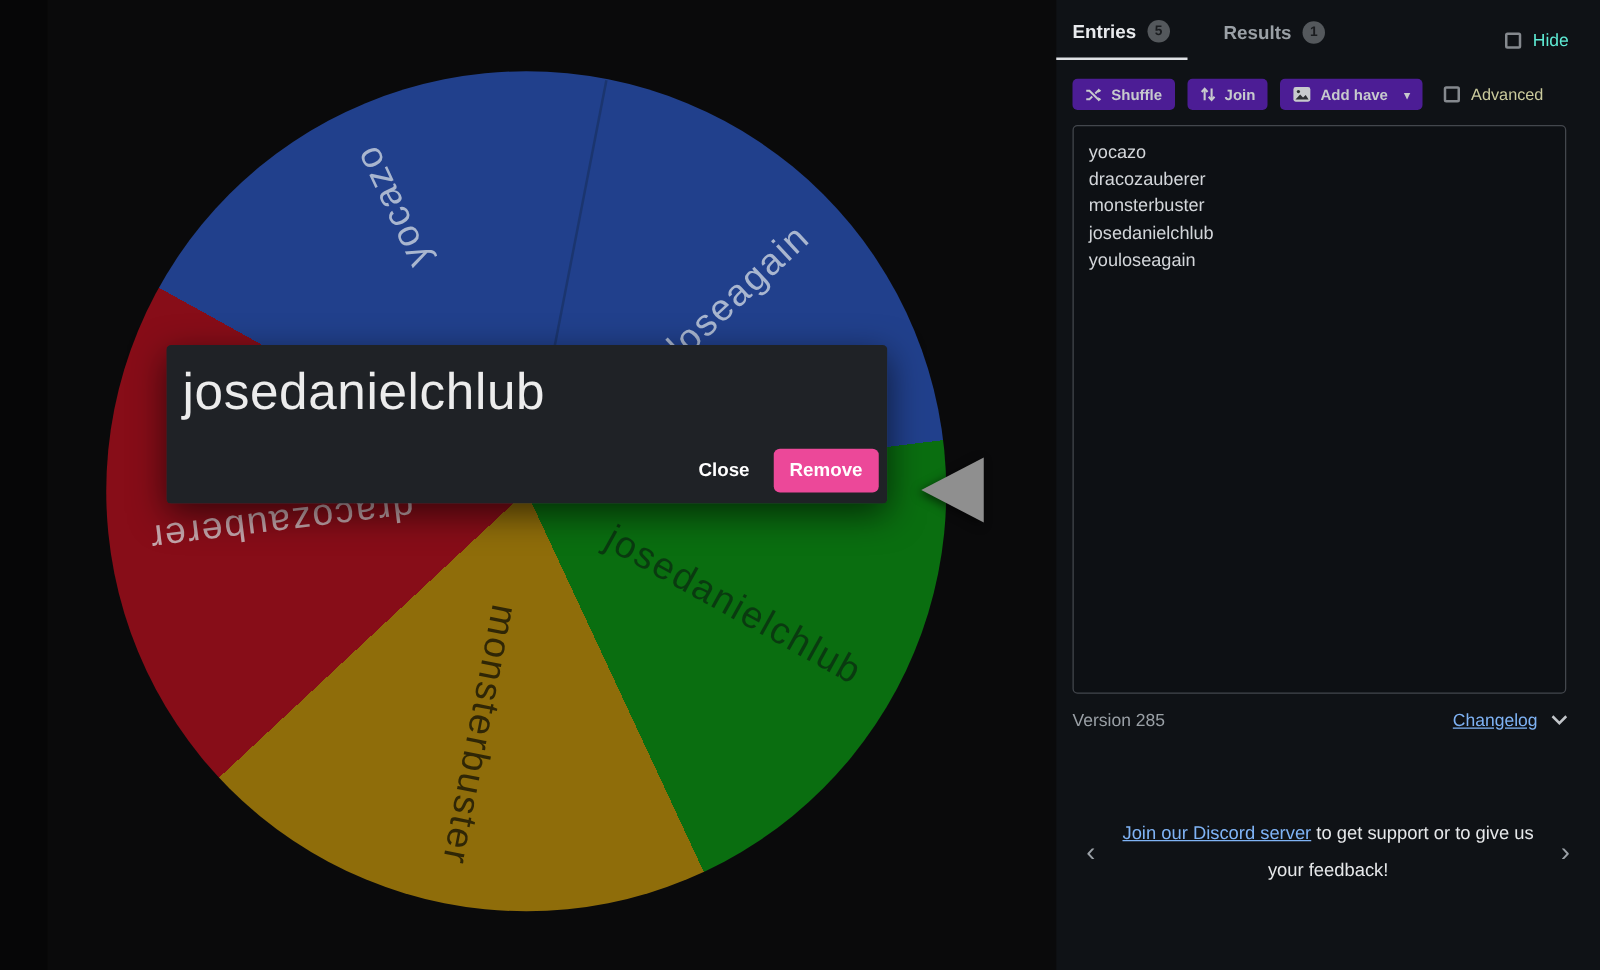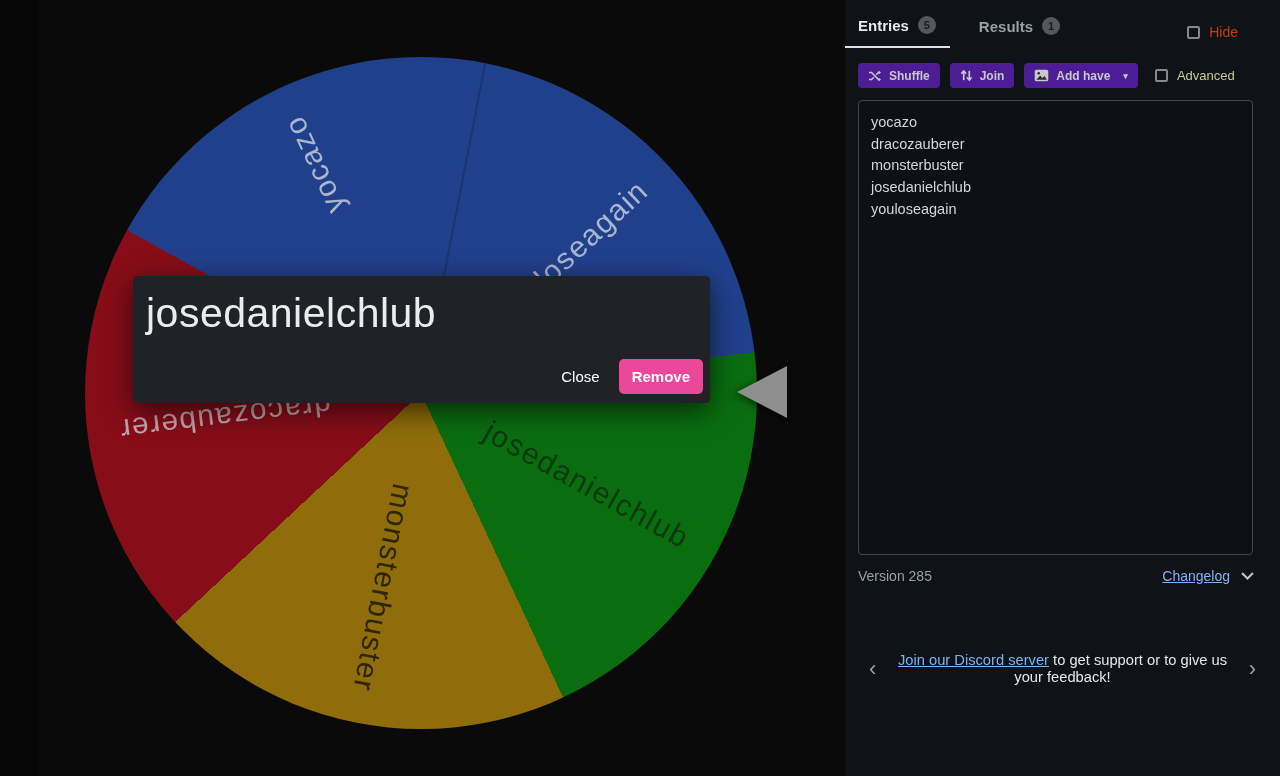--- a/index.html
+++ b/index.html
@@ -54,41 +54,41 @@
   }
   .dialog-title { color:#fff; font-weight:bold; font-size:16px; }
   .dialog-close { color:#fff; font-size:21px; line-height:1; cursor:pointer; font-weight:bold; }
   .dialog-body { position:relative; background:#1f2226; height:127px; }
   .winner-name {
     position:absolute; left:13px; top:14px; font-size:41px; color:#ececec;
     letter-spacing:.5px; white-space:nowrap;
   }
   .dialog-actions { position:absolute; right:7px; bottom:9px; display:flex; align-items:center; }
   .btn-close {
-    background:transparent; border:none; color:#fff; font-weight:normal; font-size:15px;
+    background:transparent; border:none; color:#fff; font-weight:bold; font-size:15px;
     padding:9px 15px; cursor:pointer; font-family:inherit;
   }
   .btn-remove {
     background:#ec4899; border:none; color:#fff; font-weight:bold; font-size:15px;
     padding:9px 13px; border-radius:5px; margin-left:4px; cursor:pointer; font-family:inherit;
   }
 
   
   .panel { position:absolute; left:845px; top:0; width:435px; height:776px; background:#0f1216; }
   .tabs-row { display:flex; align-items:center; padding-top:16px; }
   .tab { display:flex; align-items:center; gap:9px; font-size:15px; font-weight:bold;
          padding:0 14px 12px 13px; cursor:pointer; }
   .tab-active { color:#e8eaed; border-bottom:2px solid #dfe1e5; }
   .tab-inactive { color:#9aa0a6; margin-left:16px; }
   .badge {
     width:18px; height:18px; border-radius:50%; background:#54585c; color:#1a1c1f;
     font-size:11px; font-weight:bold; display:flex; align-items:center; justify-content:center;
   }
-  .hide-wrap { margin-left:auto; margin-right:42px; display:flex; align-items:center; gap:9px;
-               color:#c2410c; font-size:14px; cursor:pointer; }
+  .hide-wrap { margin-left:auto; margin-right:25px; display:flex; align-items:center; gap:9px;
+               color:#5eead4; font-size:14px; cursor:pointer; }
   .checkbox { width:13px; height:13px; border:2px solid #85898e; border-radius:2px; display:inline-block; }
 
   .toolbar { display:flex; align-items:center; gap:10px; margin:15px 0 0 13px; }
   .tbtn {
     background:#4c1d95; border:none; border-radius:4px; height:25px; display:flex;
     align-items:center; gap:7px; padding:0 10px; color:#c7cacd; font-size:12px;
     font-weight:bold; cursor:pointer; font-family:inherit;
   }
   .tbtn svg { display:block; }
   .caret { font-size:9px; color:#c7cacd; padding-left:6px; }
@@ -104,21 +104,21 @@
 
   .version-row {
     position:absolute; left:13px; right:25px; top:568px; display:flex;
     justify-content:space-between; align-items:center; font-size:14px; color:#9aa0a6;
   }
   .changelog-wrap { display:flex; align-items:center; gap:10px; }
   .changelog-link { color:#7fb3f5; text-decoration:underline; font-size:14px; cursor:pointer; }
 
   .banner { position:absolute; left:0; right:0; top:652px; display:flex; align-items:center; padding:0 18px; }
   .banner-arrow { color:#9aa0a6; font-size:22px; line-height:1; cursor:pointer; padding:4px 6px; }
-  .banner-text { flex:1; text-align:center; color:#e6e8ea; font-size:14.7px; line-height:17px;
+  .banner-text { flex:1; text-align:center; color:#e6e8ea; font-size:14.7px; line-height:30px;
                  max-width:335px; margin:0 auto; }
   .banner-link { color:#7fb3f5; text-decoration:underline; cursor:pointer; }
 </style>
 </head>
 <body>
 
 <div class="app">
   <div class="left-strip"></div>
 
   <div class="wheel-wrap">

